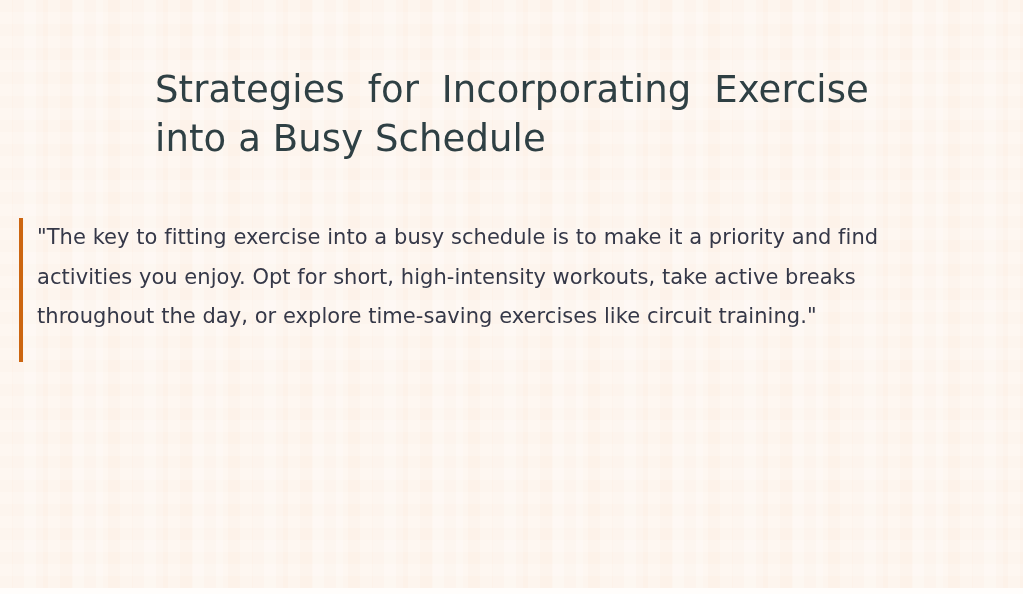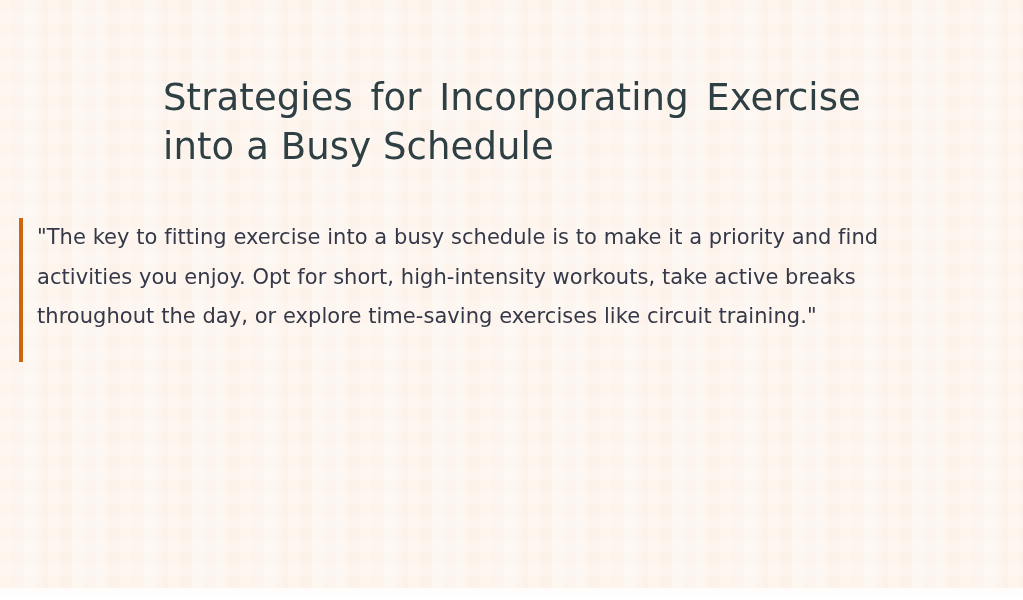--- a/index.html
+++ b/index.html
@@ -62,21 +62,21 @@
 
   
   .title-wrap {
     position: absolute;
     left: 147px;
     top: 57px;
     width: 730px;
   }
 
   .slide-title {
-    margin: 16px;
+    margin: 8px;
     font-family: "DejaVu Sans", "Liberation Sans", sans-serif;
     font-size: 37px;
     line-height: 49px;
     font-weight: 400;
     letter-spacing: 0.1px;
     color: #2f4044;
     text-align: justify;
     text-align-last: left;
     -moz-text-align-last: left;
     white-space: normal;

